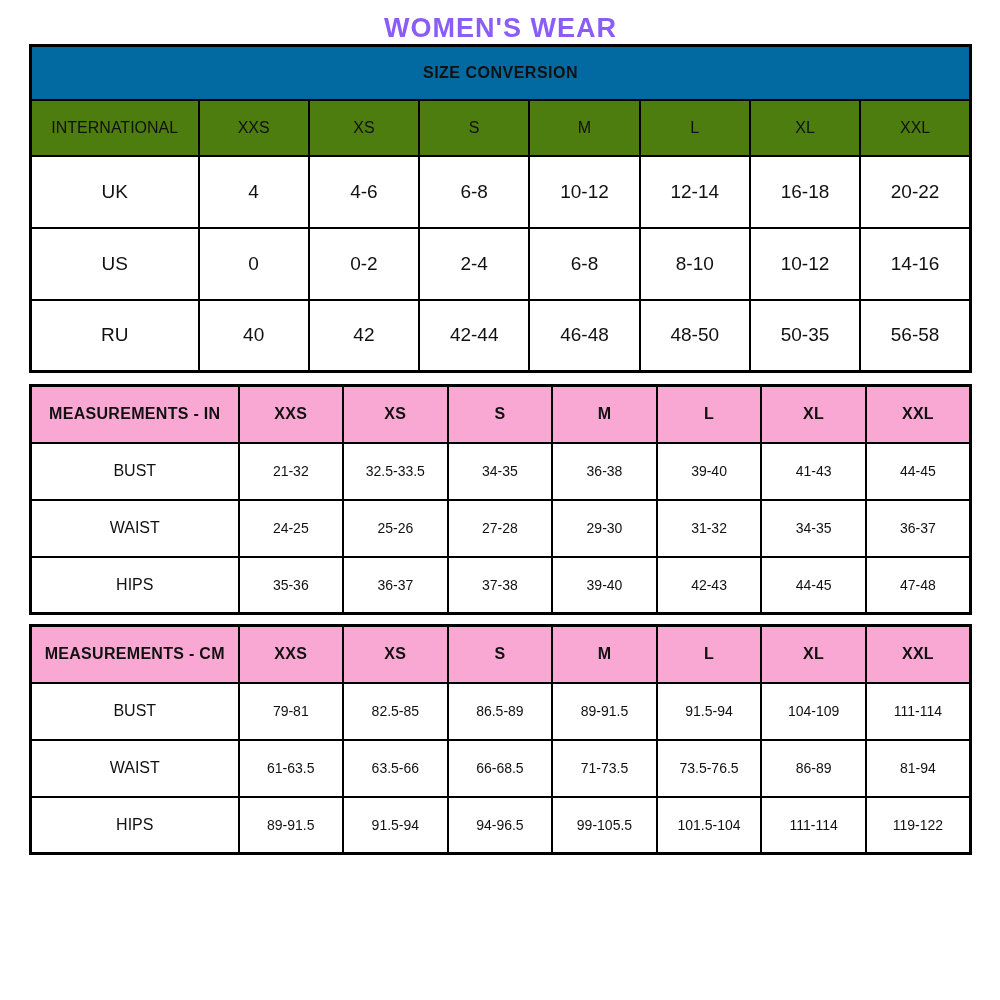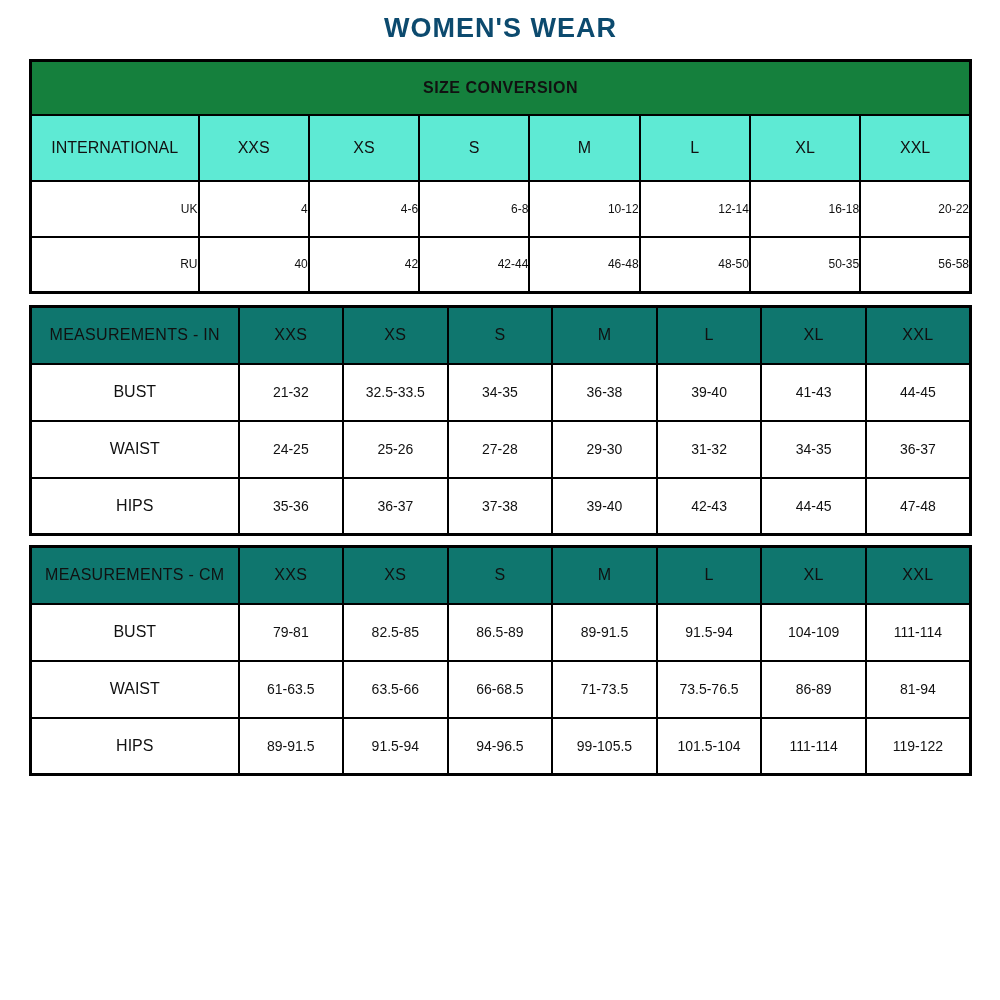--- a/index.html
+++ b/index.html
@@ -8,64 +8,63 @@
     background: #ffffff;
     font-family: "Liberation Sans", sans-serif;
     color: #111111;
   }
   main { padding: 0 28px 0 29px; }
   h1 {
     text-align: center;
     font-size: 27px;
     font-weight: 700;
     letter-spacing: 1px;
-    padding: 13px 0 15px 0;
-    color: #0c4a6e;
+    padding: 13px 0 0 0;
+    color: #8b5cf6;
   }
   table {
     width: 100%;
     border-collapse: collapse;
     table-layout: fixed;
     border: 3px solid #000000;
   }
   th, td {
     border: 2px solid #000000;
     text-align: center;
     vertical-align: middle;
     overflow: hidden;
   }
   
   .conv { margin-bottom: 11px; }
   .conv .band {
-    background: #15803d;
+    background: #0369a1;
     height: 54px;
     font-size: 16px;
     font-weight: 700;
     letter-spacing: 0.5px;
   }
   .conv thead .col-head {
-    height: 66px;
-    font-size: 16px;
-    font-weight: 400;
-    background: #5eead4;
+    height: 56px;
+    font-size: 16px;
+    font-weight: 400;
+    background: #4d7c0f;
     margin-left: 36px;
   }
   .conv tbody td {
-    height: 56px;
-    font-size: 12px;
-    font-weight: 400;
-    text-align: right;
+    height: 72px;
+    font-size: 19px;
+    font-weight: 400;
   }
   
   .meas { margin-bottom: 9px; }
   .meas thead th {
-    background: #0f766e;
+    background: #f9a8d4;
     height: 57px;
     font-size: 16px;
-    font-weight: 400;
+    font-weight: 700;
     letter-spacing: 0.3px;
   }
   .meas tbody .row-label {
     font-size: 16px;
     font-weight: 400;
   }
   .meas tbody td {
     height: 57px;
     font-size: 14px;
     font-weight: 400;
@@ -109,20 +108,30 @@
           <td class="row-label">UK</td>
           <td>4</td>
           <td>4-6</td>
           <td>6-8</td>
           <td>10-12</td>
           <td>12-14</td>
           <td>16-18</td>
           <td>20-22</td>
         </tr>
         <tr>
+          <td class="row-label">US</td>
+          <td>0</td>
+          <td>0-2</td>
+          <td>2-4</td>
+          <td>6-8</td>
+          <td>8-10</td>
+          <td>10-12</td>
+          <td>14-16</td>
+        </tr>
+        <tr>
           <td class="row-label">RU</td>
           <td>40</td>
           <td>42</td>
           <td>42-44</td>
           <td>46-48</td>
           <td>48-50</td>
           <td>50-35</td>
           <td>56-58</td>
         </tr>
       </tbody>

